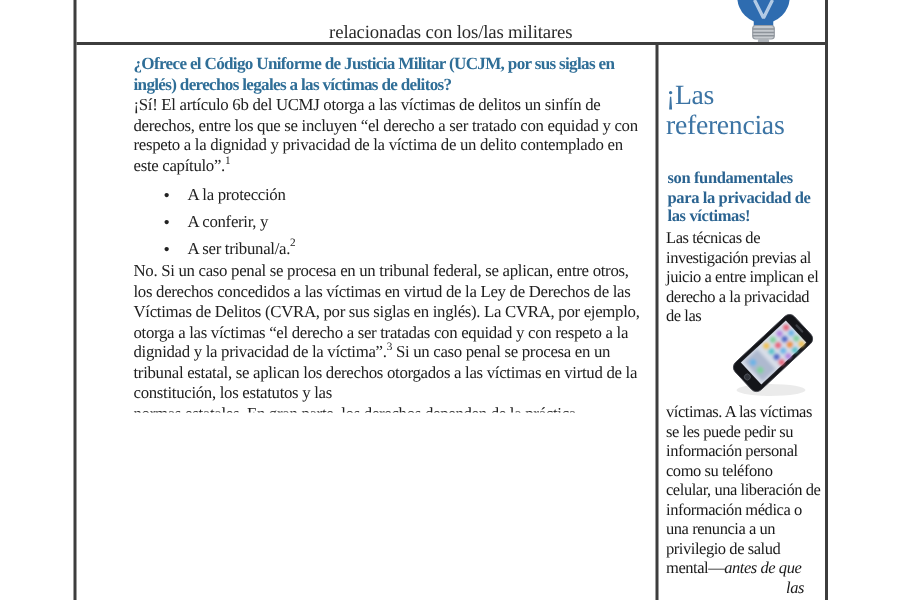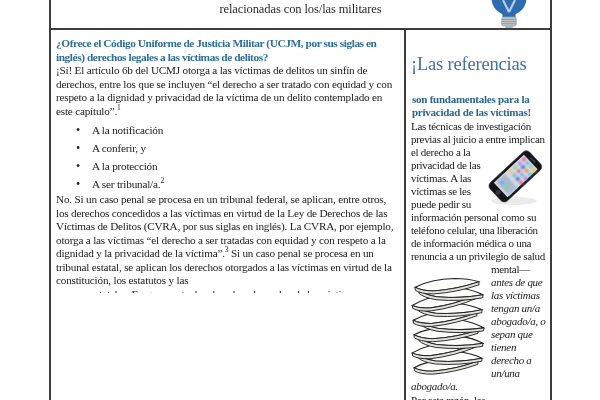--- a/index.html
+++ b/index.html
@@ -2,24 +2,24 @@
 <html><head>
 <meta charset="utf-8">
 <style>
   html,body{margin:0;padding:0;background:#fff;}
   .canvas{position:relative;width:600px;height:400px;overflow:hidden;background:#fff;
           font-family:"Liberation Serif",serif;-webkit-font-smoothing:antialiased;}
   .frame{position:absolute;left:49px;top:0;width:503px;height:400px;box-sizing:border-box;
          border-left:2px solid #3d3d3d;border-right:2px solid #3d3d3d;}
   
   .header{position:relative;height:30px;box-sizing:border-box;border-bottom:2px solid #3d3d3d;overflow:hidden;}
-  .header-title{text-align:center;padding-top:2px;font-size:12.5px;color:#2b2b2b;letter-spacing:-0.1px;}
+  .header-title{text-align:center;padding-top:2px;font-size:12.5px;color:#2b2b2b;letter-spacing:-0.1px;margin-top:12px;}
   .bulb{position:absolute;right:23px;top:-17px;width:36px;height:46px;}
   
-  .content{display:flex;height:370px;overflow:hidden;}
+  .content{display:flex;height:370px;overflow:hidden;padding-left:33px;}
   .main{width:355px;box-sizing:border-box;border-right:2px solid #3d3d3d;
         padding:6px 6px 0 5px;color:#212121;}
   .question{margin:12px 0 0;font-size:11.4px;font-weight:700;line-height:14px;
             letter-spacing:-0.45px;color:#2f6e97;}
   .question.first{margin-top:0;}
   .answer{margin:0;font-size:11.2px;line-height:13.5px;letter-spacing:-0.2px;}
   .answer sup,.bullets sup{font-size:7.5px;line-height:0;vertical-align:super;}
   .bullets{margin:3px 0 0;padding:0 0 0 36px;list-style:none;}
   .bullets li{position:relative;font-size:11.2px;line-height:18px;letter-spacing:-0.2px;}
   .bullets li::before{content:"•";position:absolute;left:-16px;top:0;font-size:12px;}
@@ -57,23 +57,22 @@
       </div>
     </div>
 
     <div class="content">
 
       <div class="main">
         <p class="question first">¿Ofrece el Código Uniforme de Justicia Militar (UCJM, por sus siglas en inglés) derechos legales a las víctimas de delitos?</p>
         <p class="answer"><span>¡Sí! El artículo 6b del UCMJ otorga a las víctimas de delitos un sinfín de derechos, entre los que se incluyen “el derecho a ser tratado con equidad y con respeto a la dignidad y privacidad de la víctima de un delito contemplado en este capítulo”.</span><sup>1</sup></p>
 
         <ul class="bullets">
-          <li>A la notificación</li>
+          <li>A la protección</li>
           <li>A conferir, y</li>
-          <li>A la protección</li>
           <li><span>A ser tribunal/a.</span><sup>2</sup></li>
         </ul>
 
         <p class="answer"><span>No. Si un caso penal se procesa en un tribunal federal, se aplican, entre otros, los derechos concedidos a las víctimas en virtud de la Ley de Derechos de las Víctimas de Delitos (CVRA, por sus siglas en inglés).  La CVRA, por ejemplo, otorga a las víctimas “el derecho a ser tratadas con equidad y con respeto a la dignidad y la privacidad de la víctima”.</span><sup>3</sup><span> Si un caso penal se procesa en un tribunal estatal, se aplican los derechos otorgados a las víctimas en virtud de la constitución, los estatutos y las</span></p>
         <div class="clipped">normas estatales. En gran parte, los derechos dependen de la práctica</div>
       </div>
 
       <div class="sidebar">
         <div class="sb-title">¡Las referencias</div>
         <div class="sb-subtitle">son fundamentales para la privacidad de las víctimas!</div>

